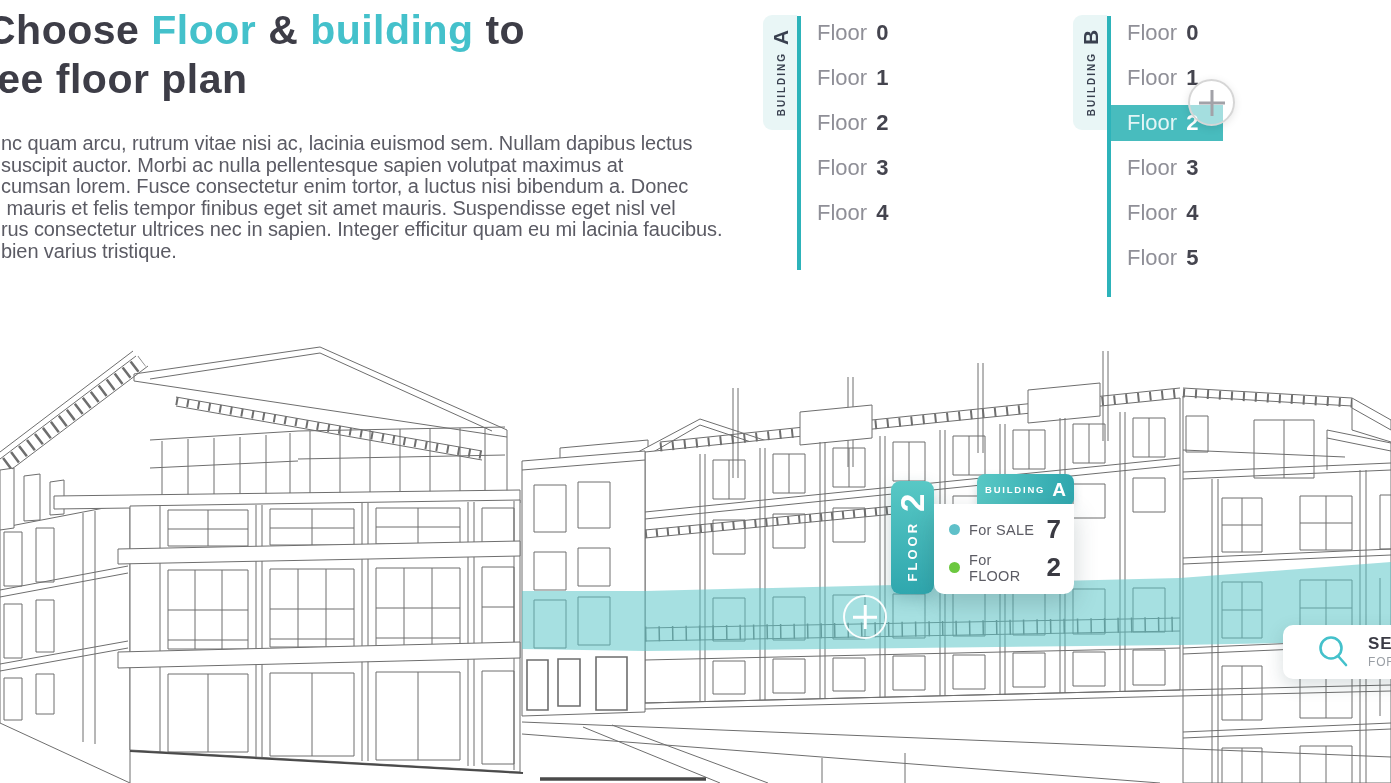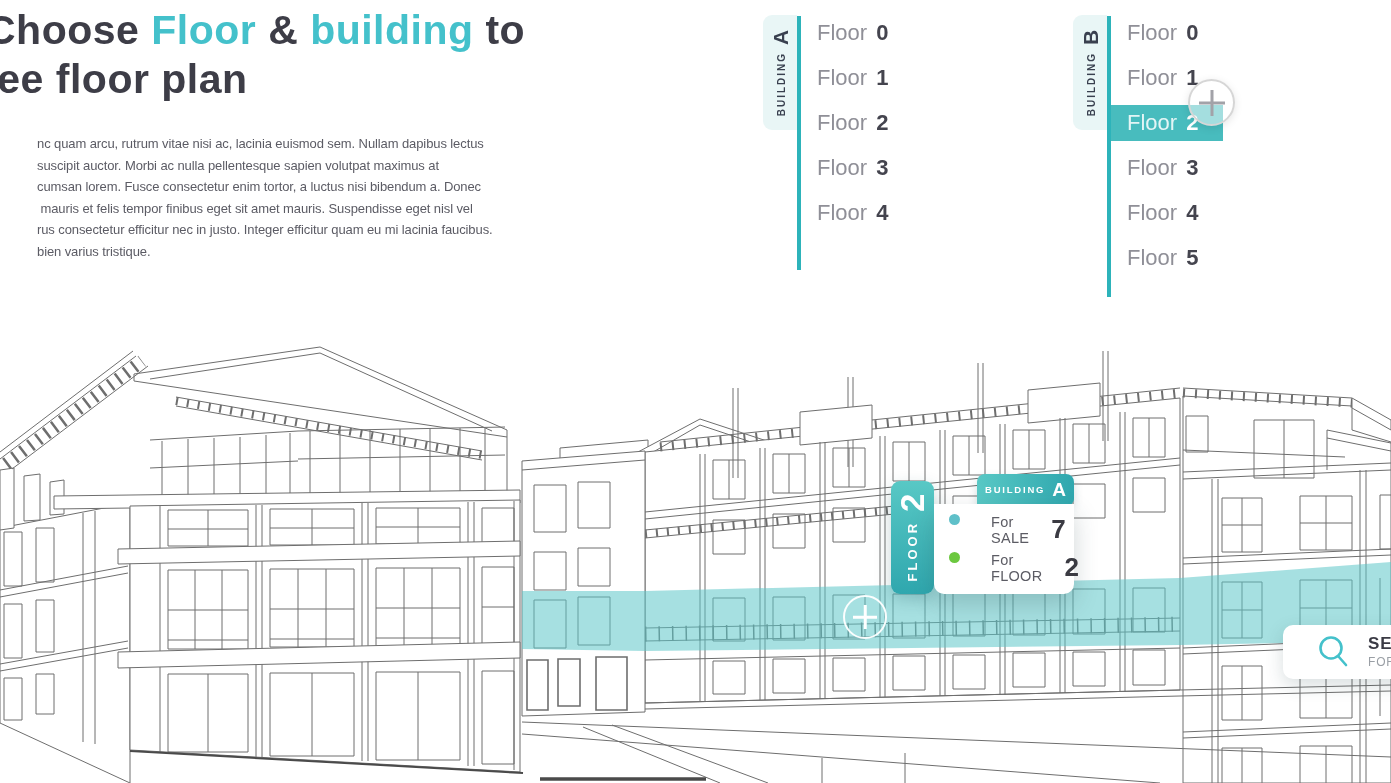--- a/index.html
+++ b/index.html
@@ -12,21 +12,21 @@
   html,body{background:#fff;}
   body{font-family:"Liberation Sans",sans-serif;}
   #stage{position:relative;width:1391px;height:783px;overflow:hidden;background:#fff;}
 
   
   .headline{position:absolute;left:0;top:6px;font-weight:700;color:var(--heading-color);}
   .headline .h-line{white-space:pre;font-size:41px;line-height:49px;letter-spacing:.5px;}
   .headline .h-line1{margin-left:-14px;}
   .headline .h-line2{margin-left:-26px;}
   .headline .accent{color:var(--accent);}
-  .intro{position:absolute;left:1px;top:133px;font-size:13px;line-height:21.6px;color:var(--body-color);letter-spacing:-0.1px;margin-left:36px;}
+  .intro{position:absolute;left:1px;top:133px;font-size:20px;line-height:21.6px;color:var(--body-color);letter-spacing:-0.1px;}
   .intro .p-line{white-space:pre;}
 
   
   .selector{position:absolute;top:0;}
   .sel-a{left:763px;} .sel-b{left:1073px;}
   .v-tab{position:absolute;left:0;top:15px;width:34px;height:115px;background:var(--tab-bg);
          border-radius:9px 0 0 9px;}
   .v-tab-inner{position:absolute;width:115px;height:34px;left:-40.5px;top:40.5px;transform:rotate(-90deg);
          display:flex;align-items:center;justify-content:center;gap:7px;color:#39404f;}
   .v-tab-inner .b-word{font-size:10px;font-weight:700;letter-spacing:2px;}
@@ -72,21 +72,21 @@
   .tt-tab-inner .tt-floor-num{font-size:33px;font-weight:700;}
   .tt-badge{position:absolute;left:86px;top:0;width:97px;height:31px;border-radius:8px 8px 6px 0;
           background:linear-gradient(90deg,var(--tooltip-teal-1),var(--tooltip-teal-2));
           display:flex;align-items:center;justify-content:center;gap:7px;color:#fff;
           box-shadow:0 4px 10px rgba(30,90,95,.2);}
   .tt-badge .bd-word{font-size:9.5px;font-weight:700;letter-spacing:1.8px;}
   .tt-badge .bd-letter{font-size:19px;font-weight:600;}
   .tt-body{position:absolute;left:43px;top:30px;width:140px;height:90px;background:#fff;
           border-radius:0 0 10px 10px;box-shadow:0 10px 24px rgba(40,70,75,.22);
           display:flex;flex-direction:column;justify-content:space-evenly;padding:4px 13px 4px 15px;}
-  .tt-row{display:flex;gap:22px;}
+  .tt-row{display:flex;align-items:center;}
   .tt-dot{width:11px;height:11px;border-radius:50%;margin-right:9px;flex:0 0 auto;}
   .tt-label{font-size:14.5px;color:#5c5c64;letter-spacing:.3px;}
   .tt-value{margin-left:auto;font-size:26px;font-weight:700;color:#3a3a42;}
 
   
   .search-card{position:absolute;left:1283px;top:625px;width:150px;height:54px;background:#fff;
           border-radius:10px;box-shadow:0 6px 18px rgba(40,70,75,.18);display:flex;align-items:center;
           padding-left:34px;cursor:pointer;}
   .search-text{margin-left:17px;line-height:1.1;}
   .search-line1{font-size:17px;font-weight:700;letter-spacing:1px;color:#3a3a44;}
@@ -100,21 +100,21 @@
   <div class="headline">
     <div class="h-line h-line1"><span>Choose </span><span class="accent">Floor</span><span> &amp; </span><span class="accent">building</span><span> to</span></div>
     <div class="h-line h-line2">see floor plan</div>
   </div>
 
   <div class="intro">
     <div class="p-line">nc quam arcu, rutrum vitae nisi ac, lacinia euismod sem. Nullam dapibus lectus</div>
     <div class="p-line">suscipit auctor. Morbi ac nulla pellentesque sapien volutpat maximus at</div>
     <div class="p-line">cumsan lorem. Fusce consectetur enim tortor, a luctus nisi bibendum a. Donec</div>
     <div class="p-line"> mauris et felis tempor finibus eget sit amet mauris. Suspendisse eget nisl vel</div>
-    <div class="p-line">rus consectetur efficitur nec in justo. Integer efficitur quam eu mi lacinia faucibus.</div>
+    <div class="p-line">rus consectetur ultrices nec in sapien. Integer efficitur quam eu mi lacinia faucibus.</div>
     <div class="p-line">bien varius tristique.</div>
   </div>
 
   <div class="selector sel-a">
     <div class="v-tab">
       <div class="v-tab-inner">
         <span class="b-word">BUILDING</span>
         <span class="b-letter">A</span>
       </div>
     </div>

